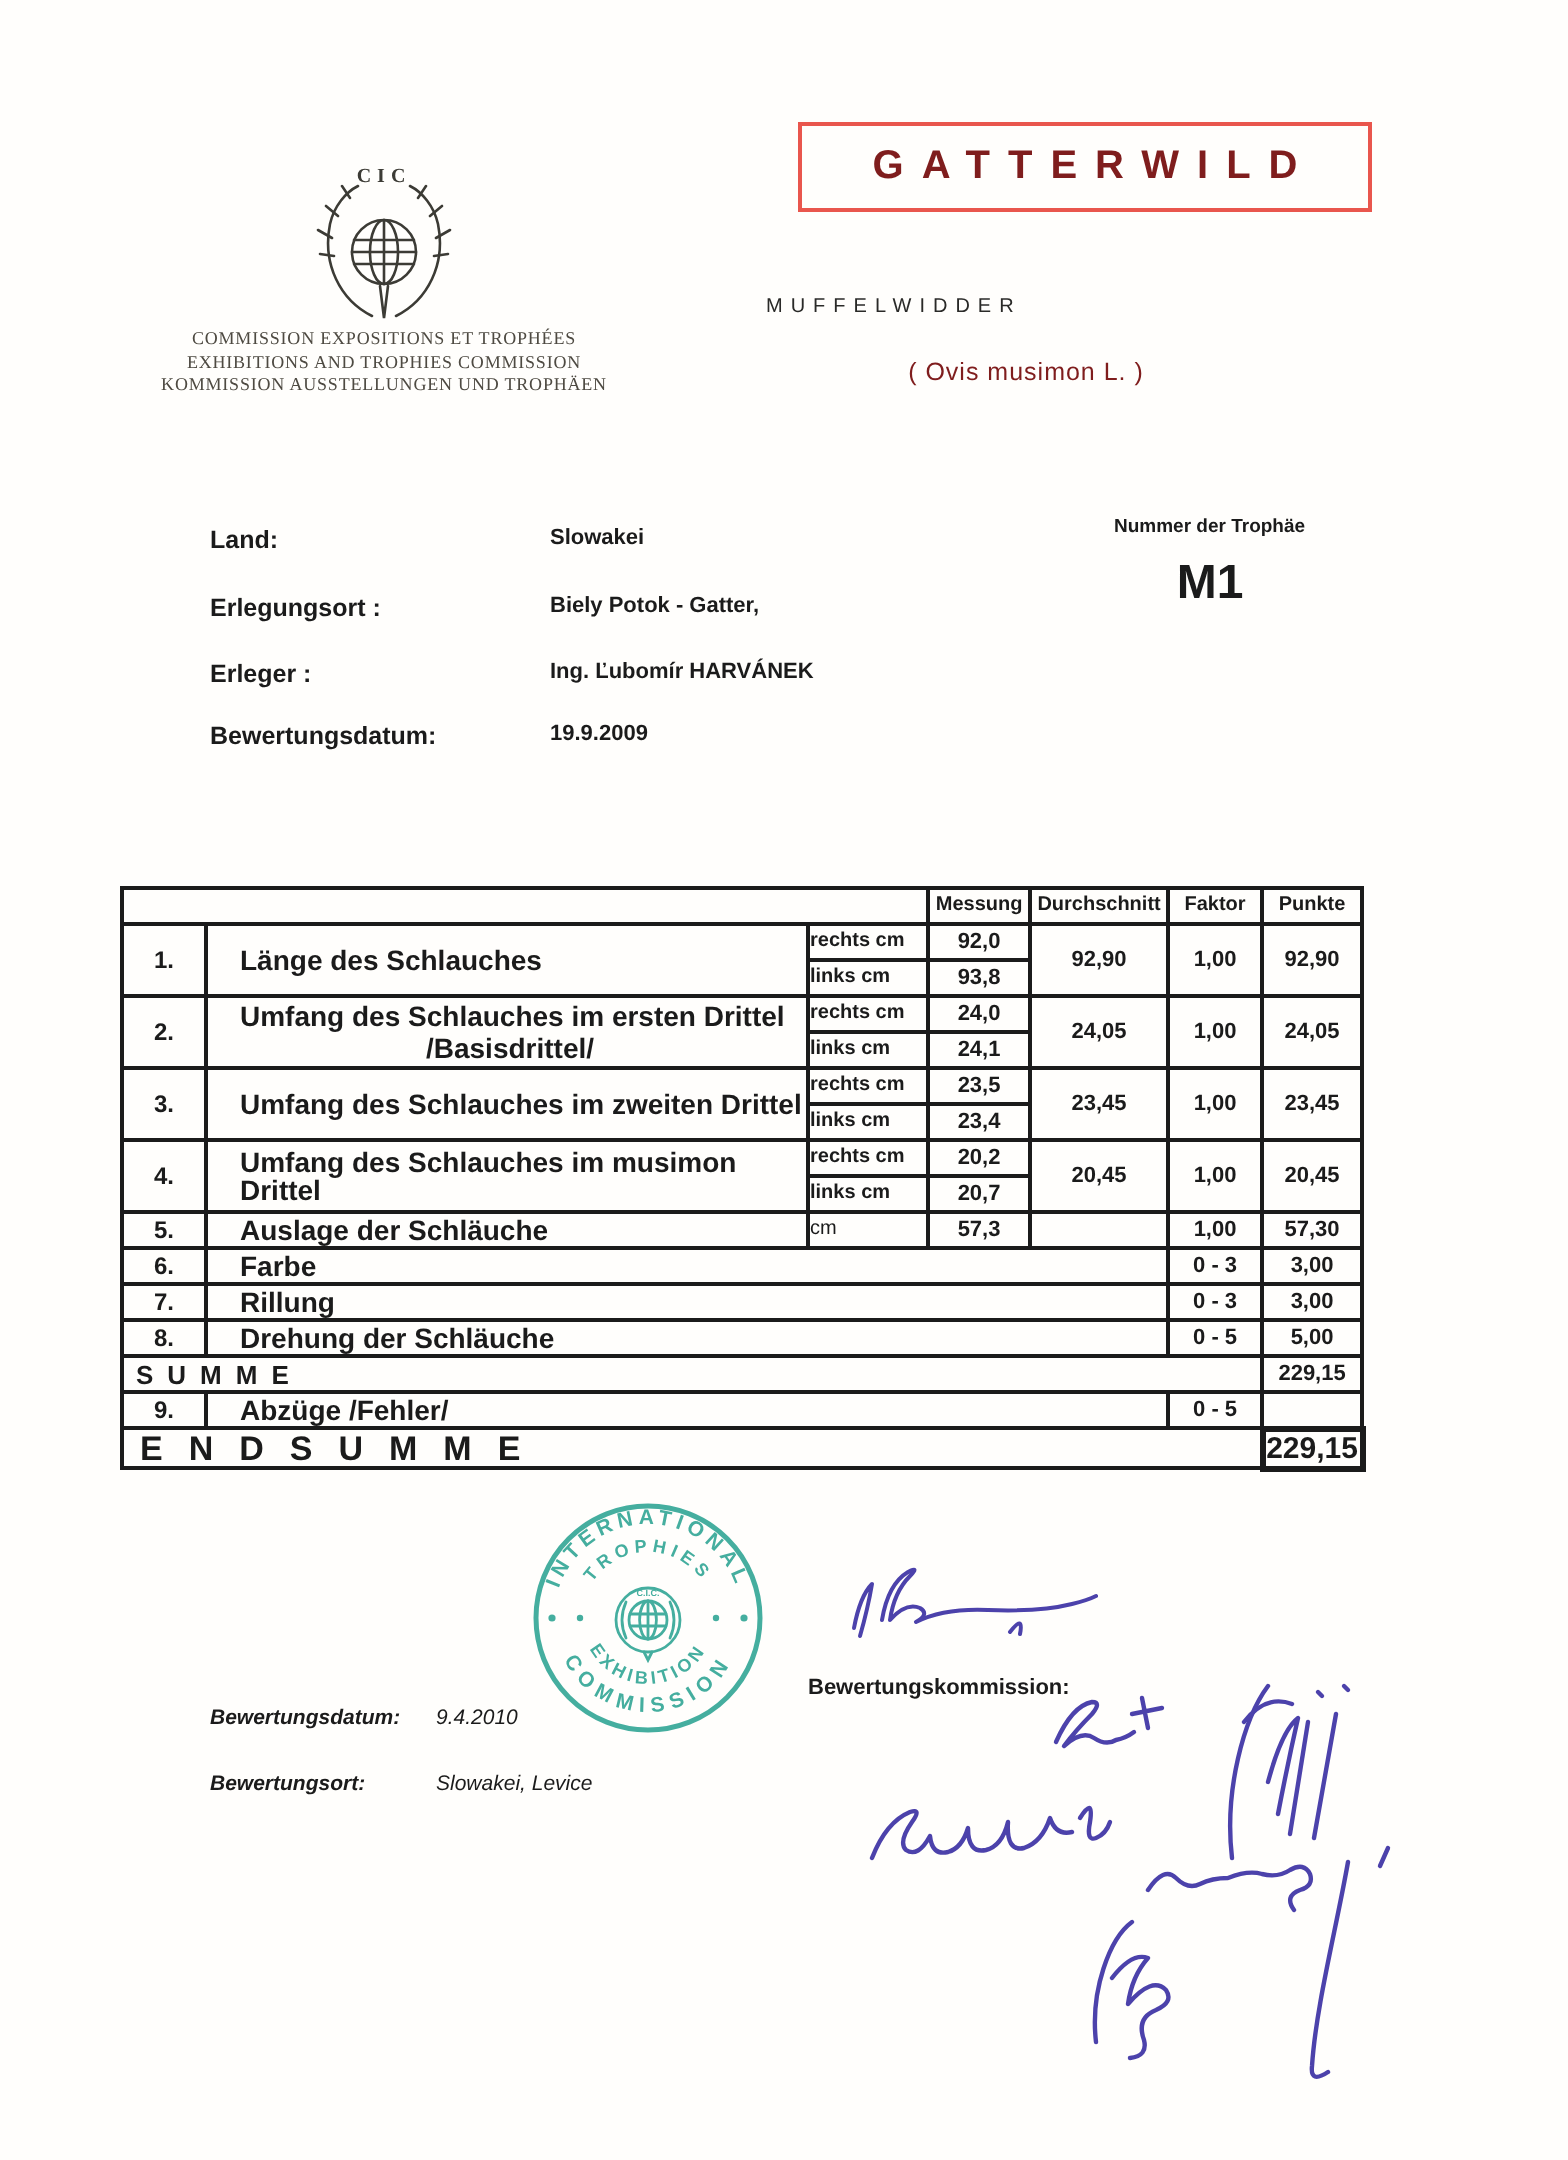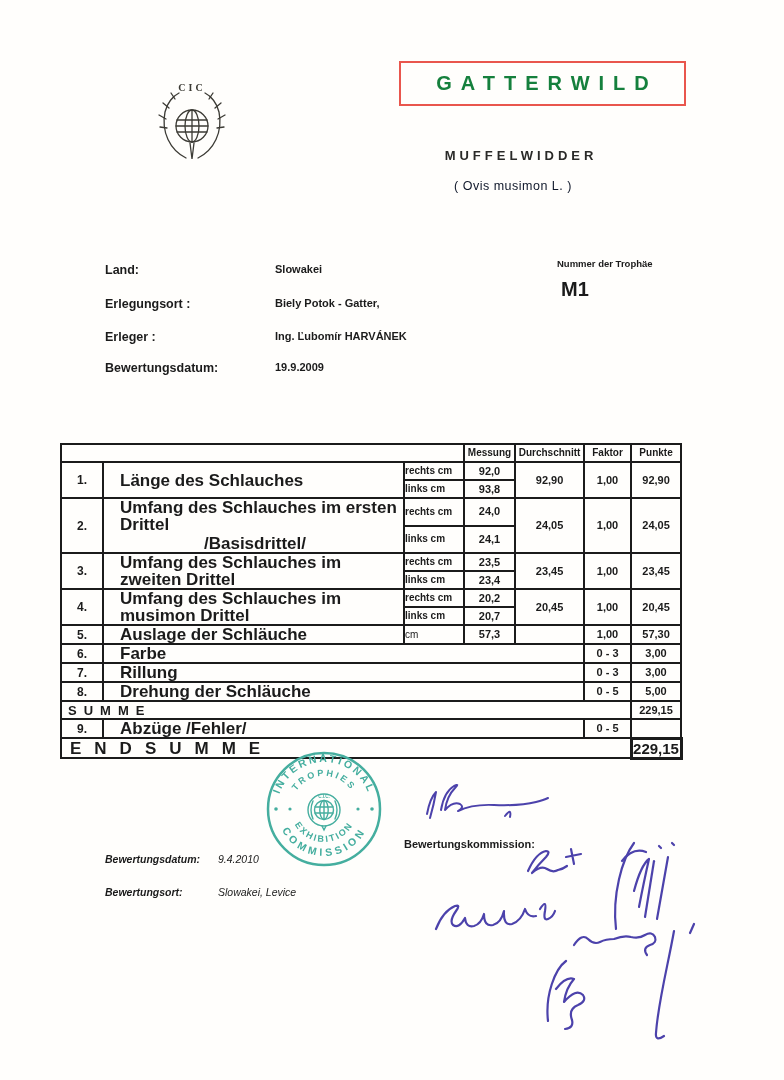--- a/index.html
+++ b/index.html
@@ -2,54 +2,54 @@
 <html><head>
 <meta charset="utf-8">
 <style>
   html,body{margin:0;padding:0;background:#ffffff;}
   .page{position:relative;width:784px;height:1080px;background:#fffefc;overflow:hidden;
         font-family:"Liberation Sans",sans-serif;color:#1b1b1b;}
 
   
   .banner{position:absolute;left:399px;top:61px;width:283px;height:41px;
           border:2.5px solid #e9564d;display:flex;align-items:center;justify-content:center;}
-  .banner span{color:#15803d;font-weight:bold;font-size:20px;letter-spacing:9px;padding-left:9px;}
+  .banner span{color:#7f1d1d;font-weight:bold;font-size:20px;letter-spacing:9px;padding-left:9px;}
 
   
   .cic-svg{position:absolute;left:154px;top:82px;}
   .cic-lines{position:absolute;left:50px;top:164px;width:284px;text-align:center;
              font-family:"Liberation Serif",serif;font-size:9px;line-height:11.5px;
              color:#4e4a42;letter-spacing:0.4px;}
 
   
-  .species-title{position:absolute;left:383px;top:148px;width:276px;text-align:center;
-                 font-weight:bold;font-size:13px;letter-spacing:4px;color:#2a2a28;}
+  .species-title{position:absolute;left:383px;top:148px;width:276px;text-align:left;
+                 font-weight:normal;font-size:10px;letter-spacing:4px;color:#2a2a28;}
   .species-latin{position:absolute;left:383px;top:179px;width:260px;text-align:center;
-                 font-size:12.5px;letter-spacing:0.5px;color:#0f172a;}
+                 font-size:12.5px;letter-spacing:0.5px;color:#7f1d1d;}
 
   
   .trophy-label{position:absolute;left:557px;top:258px;font-size:9.5px;font-weight:bold;}
-  .trophy-value{position:absolute;left:527px;top:278px;width:96px;text-align:center;
-                font-size:20px;font-weight:bold;}
+  .trophy-value{position:absolute;left:557px;top:278px;width:96px;text-align:center;
+                font-size:24px;font-weight:bold;}
 
   
   .field{position:absolute;left:105px;width:560px;font-size:12.5px;font-weight:bold;}
   .field .val{position:absolute;left:170px;top:0;}
   .f0{top:263px}.f1{top:297px}.f2{top:330px}.f3{top:361px}
 
   
   .tbl-wrap{position:absolute;left:60px;top:443px;}
   table.score{border-collapse:collapse;table-layout:fixed;width:620px;padding-left:30px;}
   table.score td{border:2px solid #1b1b1b;padding:0;line-height:1;vertical-align:middle;
                  font-weight:bold;overflow:hidden;}
   td.nob{border:none;background:transparent;}
   tr.h18{height:18px}tr.h24{height:20px}
   .hdr{font-size:10px;text-align:center;}
   .num{font-size:12px;text-align:center;}
-  .desc{font-size:17px;text-align:left;}
+  .desc{font-size:14px;text-align:left;}
   .desc .l1{display:block;padding-left:16px;}
   .desc .l2{display:block;padding-left:3px;margin-top:2px;text-align:center;}
   .side{font-size:10px;text-align:left;margin-top:30px;}
   .val{font-size:11px;text-align:center;}
   .sum-label{font-size:13px;letter-spacing:7px;padding-left:6px !important;}
   .end-label{font-size:17px;letter-spacing:13px;padding-left:8px !important;}
   .end-pts{font-size:15px;text-align:center;border-width:3px !important;}
 
   
   .stamp-svg{position:absolute;left:263px;top:747px;}
@@ -82,20 +82,25 @@
 
       <circle cx="38" cy="44" r="16"></circle>
       <ellipse cx="38" cy="44" rx="7" ry="16"></ellipse>
       <path d="M23,38 H53 M22,44 H54 M23,50 H53 M38,28 V60"></path>
 
       <path d="M36,61 L38,77 L40,61"></path>
     </g>
     <text x="38" y="9" text-anchor="middle" font-family="Liberation Serif,serif" font-size="10" font-weight="bold" letter-spacing="3" fill="#3c3b35">CIC</text>
   </svg>
 
+  <div class="cic-lines">
+    <div>COMMISSION EXPOSITIONS ET TROPHÉES</div>
+    <div>EXHIBITIONS AND TROPHIES COMMISSION</div>
+    <div>KOMMISSION AUSSTELLUNGEN UND TROPHÄEN</div>
+  </div>
 
   <div class="species-title">MUFFELWIDDER</div>
   <div class="species-latin">( Ovis musimon L. )</div>
 
   <div class="trophy-label">Nummer der Trophäe</div>
   <div class="trophy-value">M1</div>
 
   <div class="field f0">
     <span>Land:</span>
     <span class="val">Slowakei</span>

